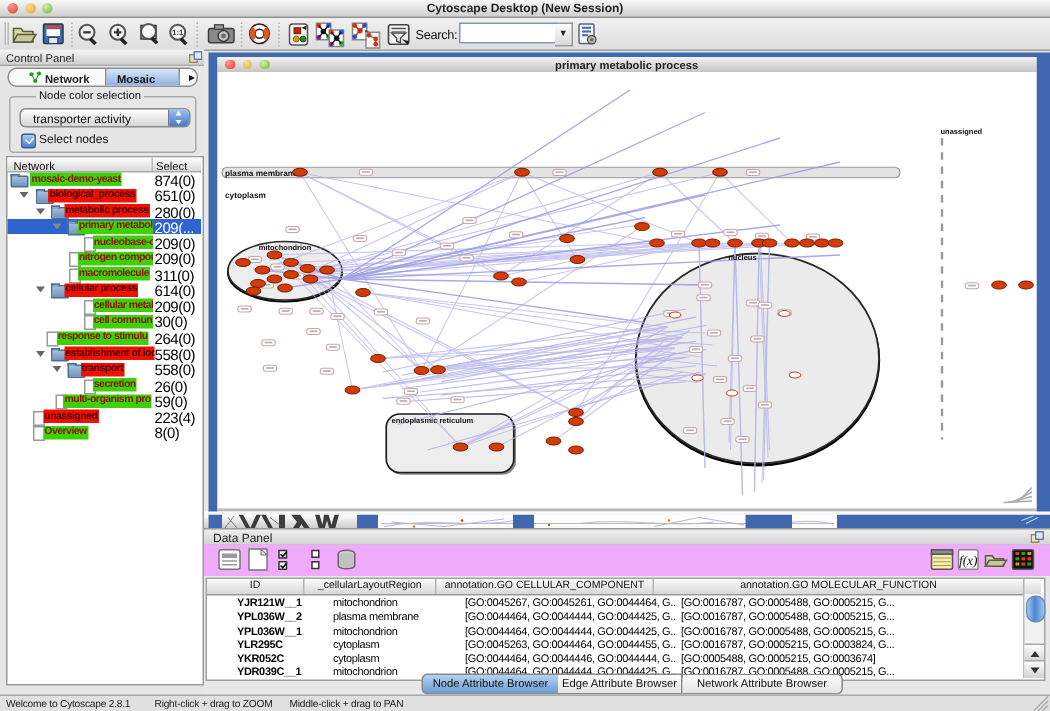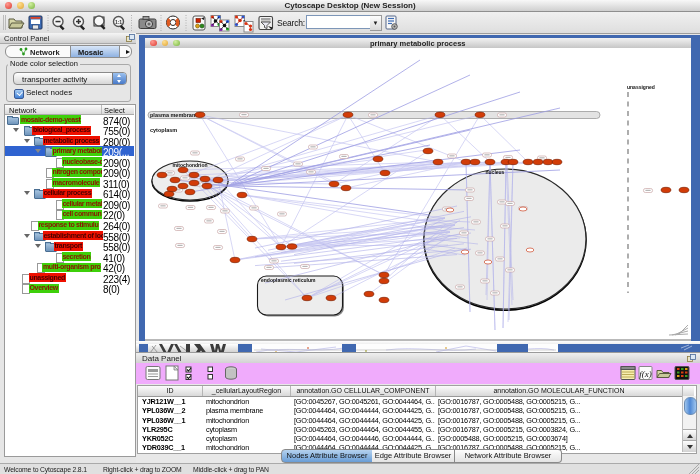--- a/index.html
+++ b/index.html
@@ -18,21 +18,21 @@
 
 #lpanel{left:0;top:33px;width:136px;height:430px;background:#e6e6e6;}
 #lphead{left:0;top:0px;width:136px;height:9.5px;background:linear-gradient(#f5f5f5,#cfcfcf);border-bottom:1px solid #a8a8a8;}
 #lphead .t{position:absolute;left:4px;top:1px;font-size:7.5px;color:#222;}
 #tabbar{left:5px;top:12px;width:125px;height:11px;background:#fafafa;border:1px solid #8e8e8e;border-radius:6px;overflow:hidden;}
 #tabmosaic{position:absolute;left:64px;top:0;width:48px;height:11px;background:linear-gradient(#d8e6f8,#8fb2e2);border-left:1px solid #8e8e8e;border-right:1px solid #8e8e8e;}
 #tabbar .nt{position:absolute;left:24px;top:1.5px;font-size:7.5px;font-weight:bold;color:#222;}
 #tabbar .mt{position:absolute;left:72px;top:1.5px;font-size:7.5px;font-weight:bold;color:#111;}
 #tabbar .ar{position:absolute;left:120px;top:3.5px;width:0;height:0;border-left:4.5px solid #111;border-top:2.8px solid transparent;border-bottom:2.8px solid transparent;}
 #groupbox{left:6px;top:31px;width:123px;height:36px;border:1px solid #a9a9a9;border-radius:3px;}
-#grouplbl{left:8px;top:25.5px;background:#e6e6e6;padding:0 2px;font-size:7.5px;color:#111;}
+#grouplbl{left:24px;top:25.5px;background:#e6e6e6;padding:0 2px;font-size:7.5px;color:#111;}
 #dropdown{left:13px;top:39px;width:112px;height:11px;background:linear-gradient(#ffffff,#d6d6d6);border:1px solid #8a8a8a;border-radius:4px;overflow:hidden;}
 #dropdown .t{position:absolute;left:8px;top:1.5px;font-size:8px;color:#111;}
 #dropstep{position:absolute;right:0;top:0;width:13px;height:11px;background:linear-gradient(#9cc2f0,#4779c8);border-left:1px solid #7a7a7a;}
 #dropstep:before{content:"";position:absolute;left:3.5px;top:1px;border-left:2.8px solid transparent;border-right:2.8px solid transparent;border-bottom:3.2px solid #fff;}
 #dropstep:after{content:"";position:absolute;left:3.5px;bottom:1px;border-left:2.8px solid transparent;border-right:2.8px solid transparent;border-top:3.2px solid #fff;}
 #checkbox{left:14px;top:56px;width:8px;height:8px;background:linear-gradient(#a6cdf4,#3f7fd6);border:1px solid #3a5a94;border-radius:2px;}
 #checkbox:before{content:"";position:absolute;left:1.5px;top:1px;width:4px;height:2.5px;border-left:1.5px solid #fff;border-bottom:1.5px solid #fff;transform:rotate(-50deg);}
 #cblbl{left:26px;top:55px;font-size:8px;color:#111;}
 #treebox{left:4px;top:71px;width:130px;height:351px;background:#fff;border:1px solid #9a9a9a;}
 #treehead{position:absolute;left:0;top:0;width:129px;height:8.5px;background:linear-gradient(#fdfdfd,#d9d9d9);border-bottom:1px solid #aaa;font-size:7.5px;color:#111;}
@@ -59,21 +59,21 @@
 
 #strip{left:136px;top:341px;width:564px;height:11px;background:linear-gradient(#fdfdfd,#cacaca);overflow:hidden;}
 
 #dphead{left:136px;top:352px;width:564px;height:10px;background:linear-gradient(#efefef,#d2d2d2);border-top:1px solid #9a9a9a;border-bottom:1px solid #aaa;}
 #dphead .t{position:absolute;left:6px;top:1px;font-size:8px;color:#222;}
 #dptool{left:136px;top:363px;width:617px;height:21px;background:#f0abfc;}
 #dptable{left:137px;top:385px;width:558px;height:67px;background:#fff;border:1px solid #a0a0a0;}
 #dthead{position:absolute;left:0;top:0;width:556px;height:9.5px;background:linear-gradient(#fbfbfb,#d8d8d8);border-bottom:1px solid #999;font-size:7px;color:#111;}
 .dth{position:absolute;top:1px;text-align:center;}
 .dtv{position:absolute;top:0;width:1px;height:9.5px;background:#b5b5b5;}
-.drow{position:absolute;left:0;width:484px;height:9.2px;font-size:7.3px;letter-spacing:-0.22px;color:#000;white-space:nowrap;}
+.drow{position:absolute;left:16px;width:484px;height:9.2px;font-size:7.3px;letter-spacing:-0.22px;color:#000;white-space:nowrap;}
 .drow b{position:absolute;left:4px;top:0.5px;font-size:7.3px;}
 .drow .r{position:absolute;left:68px;top:0.5px;}
 .drow .c{position:absolute;left:156px;top:0.5px;width:141px;overflow:hidden;}
 .drow .m{position:absolute;left:300px;top:0.5px;width:244px;overflow:hidden;}
 #dtscroll{position:absolute;right:0px;top:10px;width:13px;height:56px;background:#f2f2f2;border-left:1px solid #bbb;}
 
 .btab{position:absolute;top:449px;height:12px;border:1px solid #898989;font-size:7.5px;color:#111;text-align:center;line-height:12px;background:linear-gradient(#fdfdfd,#e3e3e3);}
 #btab1{left:281px;width:90px;border-radius:4px 0 0 4px;background:linear-gradient(#b5d2ef,#699dd6);}
 #btab2{left:372px;width:82px;border-left:none;}
 #btab3{left:455px;width:106px;border-left:none;border-radius:0 4px 4px 0;}
@@ -230,21 +230,21 @@
       <div id="treerows">
         <div class="trow" style="top:9.0px;">
             <div class="fold" style="left:2px;"></div>
             <span class="nm gb" style="left:15px;max-width:79px;">mosaic-demo-yeast</span>
             <span class="ct">874(0)</span>
           </div>
         <div class="trow" style="top:19.55px;">
             <div class="tri" style="left:7.5px;"></div>
             <div class="fold" style="left:18.5px;"></div>
             <span class="nm rb" style="left:27px;max-width:67px;">biological_process</span>
-            <span class="ct">755(0)</span>
+            <span class="ct">651(0)</span>
           </div>
         <div class="trow" style="top:30.1px;">
             <div class="tri" style="left:19px;"></div>
             <div class="fold" style="left:29px;"></div>
             <span class="nm rb" style="left:37.5px;max-width:57px;">metabolic process</span>
             <span class="ct">280(0)</span>
           </div>
         <div class="trow" style="top:40.65px;background:#2f63d0;">
             <div class="tri" style="left:30px;border-top-color:#888;"></div>
             <div class="fold" style="left:40px;"></div>
@@ -273,21 +273,21 @@
             <span class="ct">614(0)</span>
           </div>
         <div class="trow" style="top:93.4px;">
             <div class="file" style="left:51px;"></div>
             <span class="nm gb" style="left:56.5px;max-width:38px;">cellular metabol</span>
             <span class="ct">209(0)</span>
           </div>
         <div class="trow" style="top:103.95px;">
             <div class="file" style="left:51px;"></div>
             <span class="nm gb" style="left:56.5px;max-width:38px;">cell communicati</span>
-            <span class="ct">22(0)</span>
+            <span class="ct">30(0)</span>
           </div>
         <div class="trow" style="top:114.5px;">
             <div class="file" style="left:26px;"></div>
             <span class="nm gb" style="left:32.5px;max-width:62px;">response to stimulu</span>
             <span class="ct">264(0)</span>
           </div>
         <div class="trow" style="top:125.05px;">
             <div class="tri" style="left:19px;"></div>
             <div class="fold" style="left:29px;"></div>
             <span class="nm rb" style="left:37.5px;max-width:58px;">establishment of loc</span>
@@ -295,26 +295,26 @@
           </div>
         <div class="trow" style="top:135.6px;">
             <div class="tri" style="left:30px;"></div>
             <div class="fold" style="left:40px;"></div>
             <span class="nm rb" style="left:48.5px;">transport</span>
             <span class="ct">558(0)</span>
           </div>
         <div class="trow" style="top:146.15px;">
             <div class="file" style="left:51px;"></div>
             <span class="nm gb" style="left:56.5px;">secretion</span>
-            <span class="ct">41(0)</span>
+            <span class="ct">26(0)</span>
           </div>
         <div class="trow" style="top:156.7px;">
             <div class="file" style="left:32px;"></div>
             <span class="nm gb" style="left:37px;max-width:58px;">multi-organism pro</span>
-            <span class="ct">42(0)</span>
+            <span class="ct">59(0)</span>
           </div>
         <div class="trow" style="top:167.25px;">
             <div class="file" style="left:17px;"></div>
             <span class="nm rb" style="left:23.5px;">unassigned</span>
             <span class="ct">223(4)</span>
           </div>
         <div class="trow" style="top:177.8px;">
             <div class="file" style="left:17px;"></div>
             <span class="nm gb" style="left:23.5px;">Overview</span>
             <span class="ct">8(0)</span>
@@ -769,21 +769,21 @@
         </div>
     </div>
     <div id="dtscroll">
       <div style="position:absolute;left:1px;top:1px;width:11px;height:16px;border-radius:6px;background:linear-gradient(90deg,#9ec5ee,#4d87d4 45%,#9ec5ee);border:0.5px solid #6a8cb4;"></div>
       <div style="position:absolute;left:0;bottom:11px;width:13px;height:11px;background:linear-gradient(#fdfdfd,#d2d2d2);border-top:1px solid #aaa;"></div>
       <div style="position:absolute;left:3.5px;bottom:14.5px;border-left:3px solid transparent;border-right:3px solid transparent;border-bottom:4px solid #333;"></div>
       <div style="position:absolute;left:0;bottom:0;width:13px;height:11px;background:linear-gradient(#fdfdfd,#d2d2d2);border-top:1px solid #aaa;"></div>
       <div style="position:absolute;left:3.5px;bottom:3.5px;border-left:3px solid transparent;border-right:3px solid transparent;border-top:4px solid #333;"></div>
     </div>
   </div>
-  <div id="btab1" class="btab">Nodes Attribute Browser</div>
+  <div id="btab1" class="btab">Node Attribute Browser</div>
   <div id="btab2" class="btab">Edge Attribute Browser</div>
   <div id="btab3" class="btab">Network Attribute Browser</div>
 
   <div id="status" class="abs">
     <span style="left:4px;">Welcome to Cytoscape 2.8.1</span>
     <span style="left:103px;">Right-click + drag to ZOOM</span>
     <span style="left:193px;">Middle-click + drag to PAN</span>
     <svg width="10" height="10" style="position:absolute;right:1px;bottom:1px;">
         <g stroke="#aaa" stroke-width="1">
           <line x1="0" y1="10" x2="10" y2="0"></line>

